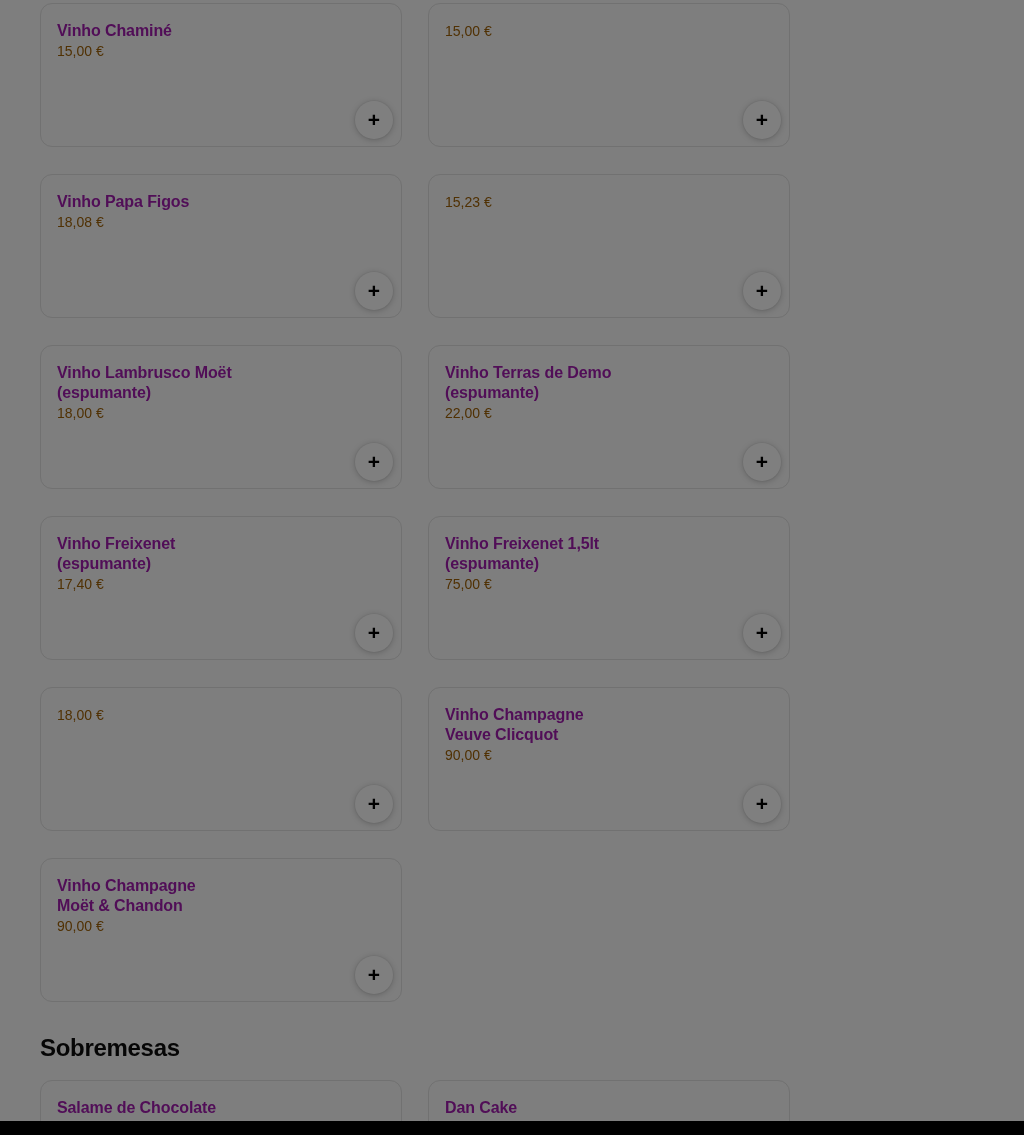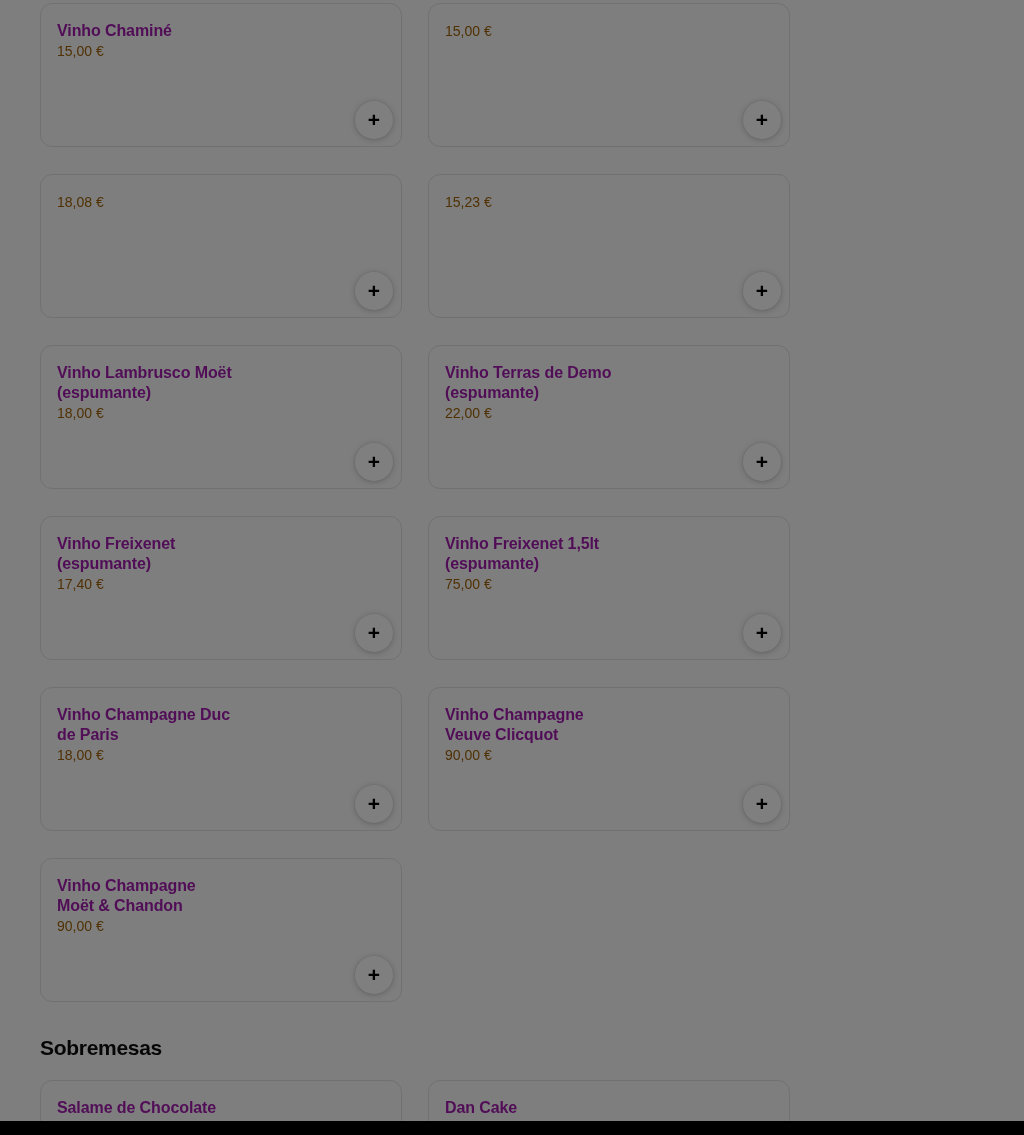--- a/index.html
+++ b/index.html
@@ -14,21 +14,21 @@
   }
   .menu {
     position: absolute;
     left: 40px;
     top: 3px;
     width: 750px;
   }
   .menu-section { margin: 0; }
   .section-header {
     margin: 31px 0 17px 0;
-    font-size: 21px;
+    font-size: 24px;
     line-height: 30px;
     font-weight: 700;
     letter-spacing: -0.3px;
     color: #0d0d0d;
   }
   .section-header:empty { display: none; }
   .card-grid {
     display: grid;
     grid-template-columns: repeat(2, 362px);
     column-gap: 26px;
@@ -115,20 +115,21 @@
   </article>
 
   <article class="item-card">
     <div class="item-price">15,00 €</div>
     <button class="add-btn">
       <span class="plus">+</span>
     </button>
   </article>
 
   <article class="item-card">
+    <h3 class="item-title">Vinho Papa Figos</h3>
     <div class="item-price">18,08 €</div>
     <button class="add-btn">
       <span class="plus">+</span>
     </button>
   </article>
 
   <article class="item-card">
     <div class="item-price">15,23 €</div>
     <button class="add-btn">
       <span class="plus">+</span>
@@ -165,22 +166,20 @@
   <article class="item-card">
     <h3 class="item-title">Vinho Freixenet 1,5lt
 (espumante)</h3>
     <div class="item-price">75,00 €</div>
     <button class="add-btn">
       <span class="plus">+</span>
     </button>
   </article>
 
   <article class="item-card">
-    <h3 class="item-title">Vinho Champagne Duc
-de Paris</h3>
     <div class="item-price">18,00 €</div>
     <button class="add-btn">
       <span class="plus">+</span>
     </button>
   </article>
 
   <article class="item-card">
     <h3 class="item-title">Vinho Champagne
 Veuve Clicquot</h3>
     <div class="item-price">90,00 €</div>

